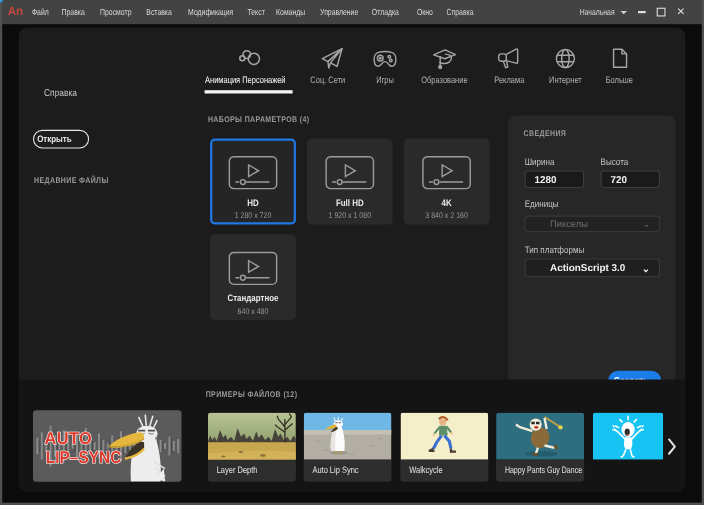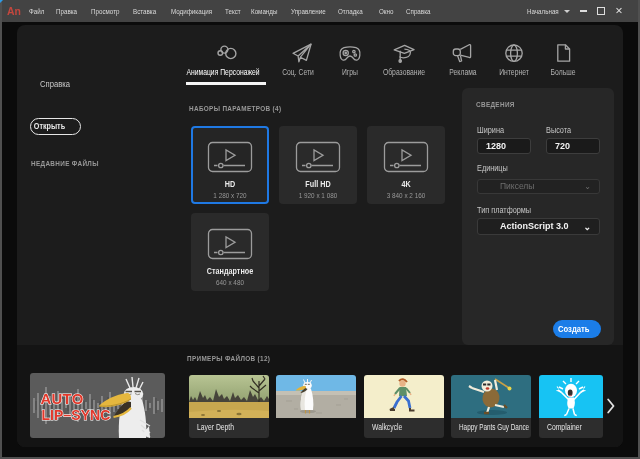--- a/index.html
+++ b/index.html
@@ -39,21 +39,21 @@
 .card.sel { background:#252525; border:2px solid #1F79E4; }
 .card .cic { position:absolute; left:0; right:0; top:15px; text-align:center; }
 .card.sel .cic { top:13px; }
 .card .ct { position:absolute; left:0; right:0; top:53px; text-align:center;
   font-size:8.5px; font-weight:bold; color:#EAEAEA; transform:scaleX(0.85); }
 .card.sel .ct { top:51px; }
 .card .cs { position:absolute; left:0; right:0; top:64.5px; text-align:center;
   font-size:7.5px; color:#989898; transform:scaleX(0.85); }
 .card.sel .cs { top:62.5px; }
 
-#rpanel { position:absolute; left:445px; top:63px; width:152px; height:257px;
+#rpanel { position:absolute; left:445px; top:80px; width:152px; height:257px;
   background:#272727; border-radius:6px; }
 #rpanel .flabel { position:absolute; font-size:8.5px; color:#C6C6C6; white-space:nowrap; transform:scaleX(0.86); transform-origin:0 50%; }
 .finput { position:absolute; width:54px; height:16px; background:#1A1A1A;
   border:1px solid #3D3D3D; border-radius:3px; font-size:9px; font-weight:bold;
   color:#F2F2F2; line-height:14px; padding-left:8px; }
 .fselect { position:absolute; width:123px; height:15px; background:#222222;
   border:1px solid #383838; border-radius:3px; font-size:8.5px; line-height:13px; padding-left:22px; }
 #createbtn { position:absolute; left:91px; top:232px; width:48px; height:18px;
   background:#1B7DE8; border-radius:9px; color:#FFFFFF; font-size:9px;
   font-weight:bold; text-align:center; line-height:18px; }
@@ -267,20 +267,21 @@
             <ellipse cx="32" cy="36.5" rx="8" ry="1.6" fill="#9c988d"></ellipse>
             <path d="M28,14 C25,20 24,28 25,35 L37,35 C38,28 37,20 35,14 C33,11 30,11 28,14 Z" fill="#FBFBFB"></path>
             <path d="M28,14 C25,20 24,28 25,35 L29,35 C28,27 29,19 31,13 Z" fill="#E8E6E0"></path>
             <path d="M29,8 l-1.5,-3.5 M31.5,7.5 l0,-3.5 M34,8 l1.5,-3" stroke="#F5F5F5" stroke-width="1"></path>
             <ellipse cx="31.5" cy="10.5" rx="4.3" ry="3.4" fill="#FBFBFB"></ellipse>
             <path d="M28.5,10.8 C25,11.5 21,13.5 19.5,15.5 C23,15.8 27.5,15 30,13.5 L30,11.5 Z" fill="#E2B33C"></path>
             <path d="M29.5,13 C27,14.8 25.5,16.5 24.5,18 C27.5,17.5 30.5,15.8 31.5,14 Z" fill="#47402F"></path>
             <path d="M28.8,9.3 h2 M31.8,9.3 h2" stroke="#55524A" stroke-width="0.9"></path>
             <path d="M29.5,35 v3.5 M33.5,35 v3.5" stroke="#c09546" stroke-width="1.2"></path>
             </svg></div>
+          <div class="tbar"><span class="sx8">Auto Lip Sync</span></div>
         </div>
         <div class="thumb" style="left:347px">
           <div class="timg"><svg width="80" height="43" viewBox="0 0 80 43">
             <rect width="80" height="43" fill="#f4eecb"></rect>
             <path d="M35,6 q4,-4 8,1" stroke="#b05c28" stroke-width="2" fill="none"></path>
             <circle cx="38.5" cy="8.5" r="3.2" fill="#e8b387"></circle>
             <path d="M35.5,12 L42,12 L43,21 L35,21 Z" fill="#5d8f68"></path>
             <path d="M36,13 L31,19 M42,13 L46,18" stroke="#5d8f68" stroke-width="2"></path>
             <path d="M31,19 l-1,2 M46,18 l1,2" stroke="#e8b387" stroke-width="1.5"></path>
             <path d="M37.5,21 L33,27 L30,33 M40,21 L44.5,26 L46,33" stroke="#3a6fd0" stroke-width="2.8" fill="none"></path>
@@ -309,21 +310,20 @@
             <rect width="64" height="43" fill="#17c3f3"></rect>
             <path d="M24,6 l3,3 M32,3 v4 M40,6 l-3,3 M20,12 l4,2 M44,12 l-4,2" stroke="#fff" stroke-width="1.4"></path>
             <ellipse cx="32" cy="15.5" rx="6" ry="6.8" fill="#fff"></ellipse>
             <ellipse cx="31.2" cy="17.8" rx="2.4" ry="3.2" fill="#33302e"></ellipse>
             <path d="M29.8,20.3 q1.4,1 2.8,-0.3" stroke="#c05a5a" stroke-width="1.1" fill="none"></path>
             <path d="M29.5,22.5 C27.5,27 28,31.5 30,33.5 L34.5,33.5 C36.5,29.5 36,25.5 35,22.5 Z" fill="#fff"></path>
             <path d="M29.5,24.5 L22.5,17.5 M22.5,17.5 l-3.5,-2.5 M35,24.5 L41.5,17.5 M41.5,17.5 l3.5,-2.5" stroke="#fff" stroke-width="1.6" fill="none"></path>
             <path d="M19.5,13.5 l-1.5,-2 M20,16 l-2.5,-0.5 M44.5,13.5 l1.5,-2 M44,16 l2.5,-0.5" stroke="#fff" stroke-width="1.1"></path>
             <path d="M30,33.5 L27.5,39.5 M27.5,39.5 l-2.2,1.2 M34,33.5 L35.5,39.5 M35.5,39.5 l2.2,1.2" stroke="#fff" stroke-width="1.5" fill="none"></path>
           </svg></div>
-          <div class="tbar" style="width:64px"><span class="sx8">Complainer</span></div>
         </div>
       </div>
       <div class="abs" style="left:590px;top:53px;"><svg width="8" height="16" viewBox="0 0 8 16" fill="none" stroke="#E2E2E2" stroke-width="1.8" stroke-linecap="round" stroke-linejoin="round">
             <path d="M1.2,1.5 L6.5,8 L1.2,14.5"></path>
           </svg></div>
     </div>
   </div>
   <div class="edge" style="left:0;top:0;width:2px;height:459px;"></div>
   <div style="position:absolute;left:0;top:0;width:0;height:0;border-top:3px solid #2D9BE8;border-right:3px solid transparent;z-index:5;"></div>
   <div class="edge" style="right:0;top:0;width:2px;height:459px;"></div>

